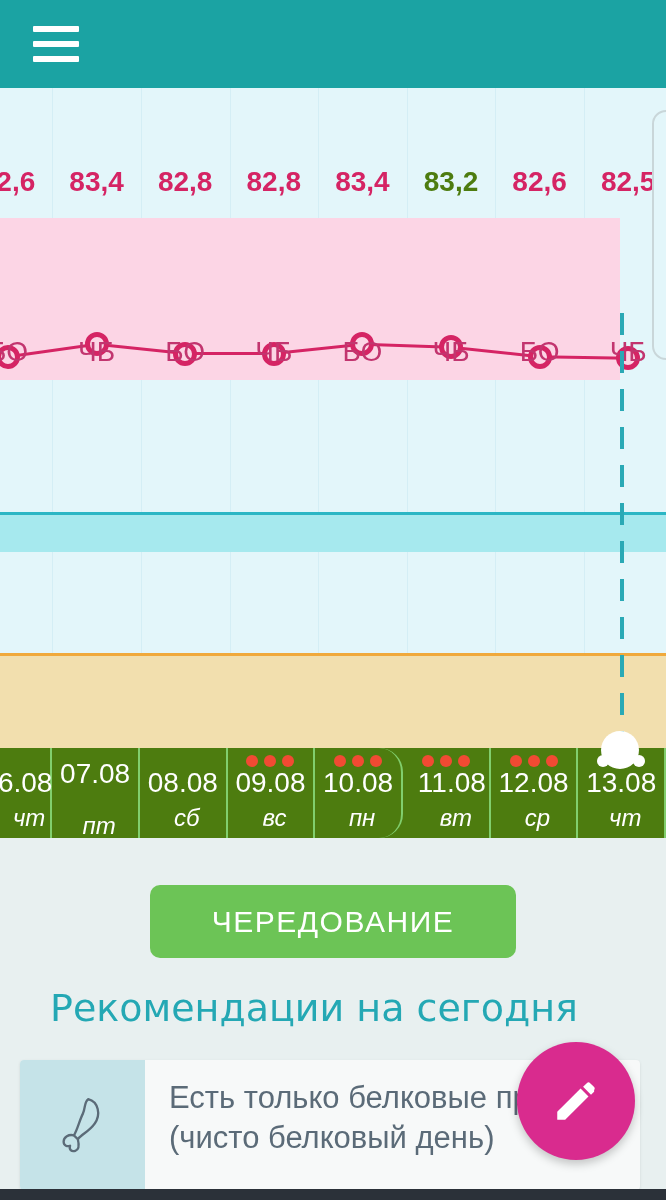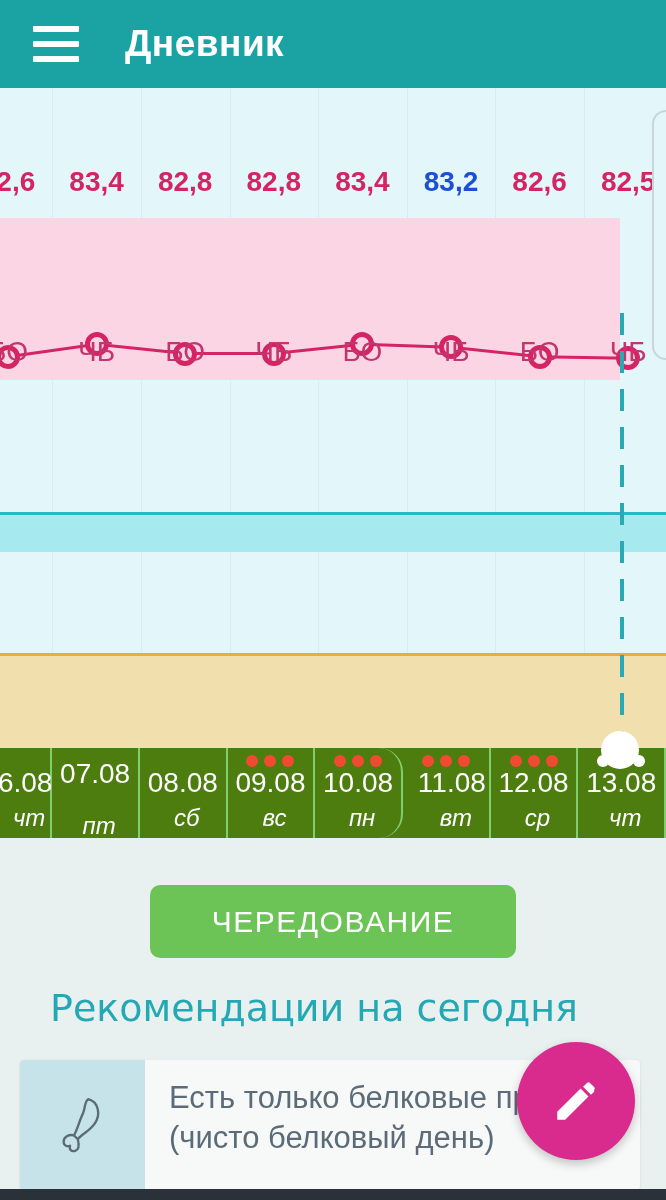--- a/index.html
+++ b/index.html
@@ -137,21 +137,20 @@
 <body>
 
 <div id="app">
 
   <div class="appbar">
     <div class="hamburger">
       <i></i>
         <i></i>
         <i></i>
     </div>
-    <div class="appbar-title">Дневник</div>
   </div>
 
   <div class="chart">
     <div id="vgrids">
         <div class="vgrid" style="left: 52.3px;"></div>
         <div class="vgrid" style="left: 140.9px;"></div>
         <div class="vgrid" style="left: 229.5px;"></div>
         <div class="vgrid" style="left: 318.1px;"></div>
         <div class="vgrid" style="left: 406.7px;"></div>
         <div class="vgrid" style="left: 495.3px;"></div>
@@ -162,21 +161,21 @@
     <div class="weight-area"></div>
     <svg class="weight-svg">
       <polyline id="wline" fill="none" stroke="#d52464" stroke-width="3" points="8,178.66666666666674 96.6,166.22222222222211 185.2,175.55555555555557 273.79999999999995,175.55555555555557 362.4,166.22222222222211 451,169.33333333333326 539.5999999999999,178.66666666666674 628.1999999999999,180.2222222222222"></polyline>
     </svg>
     <div id="wlabels">
         <div class="wlabel" style="left: 8px; color: rgb(213, 36, 100);">82,6</div>
         <div class="wlabel" style="left: 96.6px; color: rgb(213, 36, 100);">83,4</div>
         <div class="wlabel" style="left: 185.2px; color: rgb(213, 36, 100);">82,8</div>
         <div class="wlabel" style="left: 273.8px; color: rgb(213, 36, 100);">82,8</div>
         <div class="wlabel" style="left: 362.4px; color: rgb(213, 36, 100);">83,4</div>
-        <div class="wlabel" style="left: 451px; color: #1d4ed8;">83,2</div>
+        <div class="wlabel" style="left: 451px; color: #4d7c0f;">83,2</div>
         <div class="wlabel" style="left: 539.6px; color: rgb(213, 36, 100);">82,6</div>
         <div class="wlabel" style="left: 628.2px; color: rgb(213, 36, 100);">82,5</div>
       </div>
     <div id="wmarkers">
         <div class="marker" style="left: 8px; top: 268.667px; border-color: rgb(213, 36, 100); background: rgb(252, 213, 229);"></div>
         <div class="marker" style="left: 96.6px; top: 256.222px; border-color: rgb(213, 36, 100); background: rgb(252, 213, 229);"></div>
         <div class="marker" style="left: 185.2px; top: 265.556px; border-color: rgb(213, 36, 100); background: rgb(252, 213, 229);"></div>
         <div class="marker" style="left: 273.8px; top: 265.556px; border-color: rgb(213, 36, 100); background: rgb(252, 213, 229);"></div>
         <div class="marker" style="left: 362.4px; top: 256.222px; border-color: rgb(213, 36, 100); background: rgb(252, 213, 229);"></div>
         <div class="marker" style="left: 451px; top: 259.333px; border-color: rgb(213, 36, 100); background: rgb(252, 213, 229);"></div>

